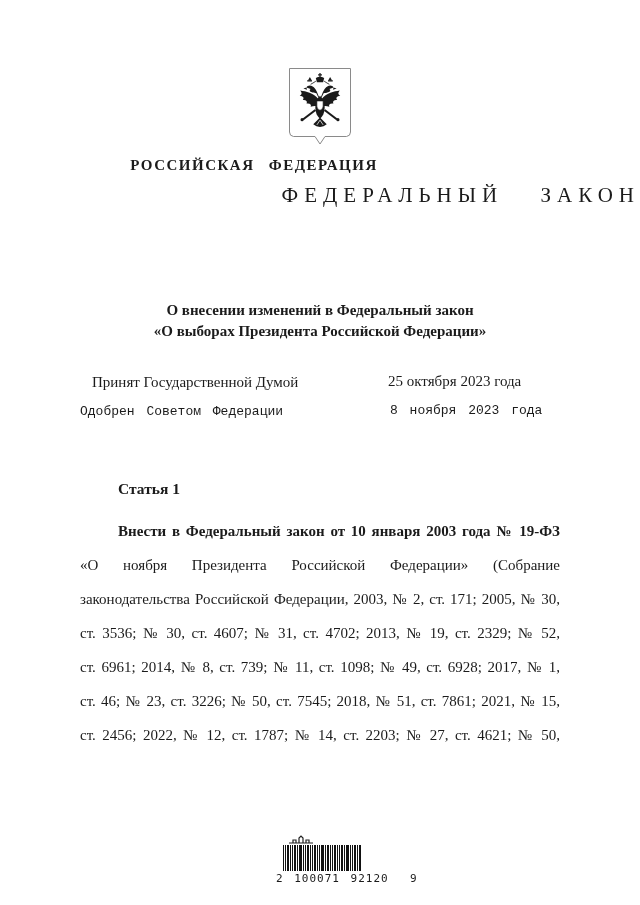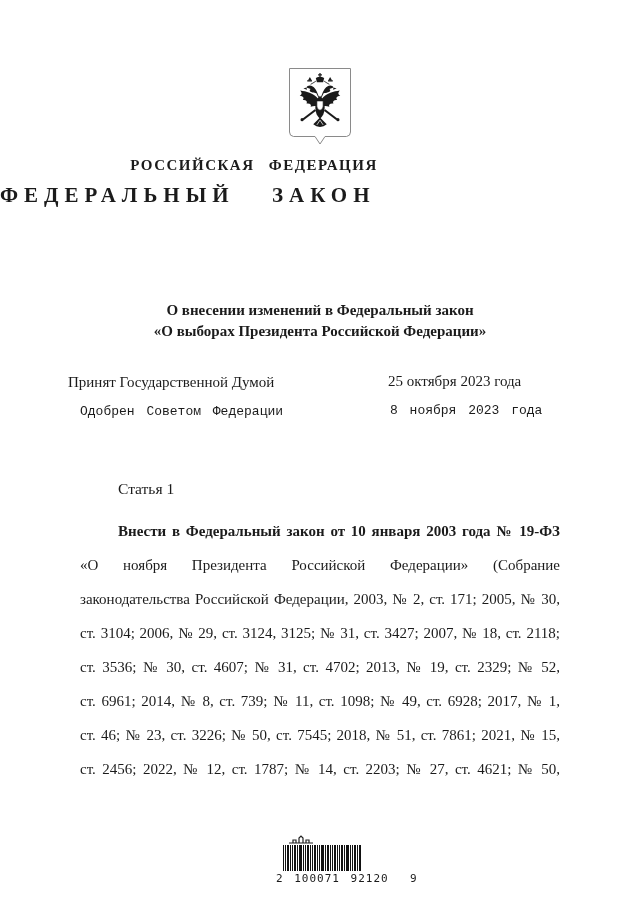--- a/index.html
+++ b/index.html
@@ -10,39 +10,39 @@
   }
   .abs { position:absolute; }
 
   #emblem-box { left:287px; top:67px; width:66px; height:80px; }
 
   #country-line {
     left:0; top:157px; width:508px; text-align:center;
     font-size:15px; font-weight:700; letter-spacing:1.5px; word-spacing:9px;
   }
   #doctype-line {
-    left:0; top:183px; width:640px; text-align:left;
-    font-size:21px; font-weight:700; letter-spacing:6px; word-spacing:26px;
+    left:0; top:183px; width:640px; text-align:right;
+    font-size:21px; font-weight:400; letter-spacing:6px; word-spacing:26px;
   }
 
   #law-title {
     left:70px; top:284px; width:500px; text-align:center;
     font-size:15px; font-weight:700; line-height:21px;margin-top:16px;
   }
 
   .lbl-serif { font-size:15px; }
-  #duma-label   { left:68px;  top:374px; }
+  #duma-label   { left:92px;  top:374px; }
   #duma-date    { left:388px; top:373px; }
   .lbl-mono {
     font-family:"Liberation Mono", monospace; font-size:13px; word-spacing:4px;
   }
   #council-label { left:80px;  top:404px; }
   #council-date  { left:390px; top:403px; }
 
-  #article-heading { left:118px; top:480px; font-size:15.5px; font-weight:400; }
+  #article-heading { left:118px; top:480px; font-size:15.5px; font-weight:700; }
 
   #body-block { left:80px; top:514px; width:480px; font-size:15px; }
   .bline {
     height:34px; line-height:34px; overflow:hidden;
     text-align:justify; text-align-last:justify; -moz-text-align-last:justify;
   }
   .bline.indent { text-indent:38px;font-weight:bold; }
 
   #barcode-block { left:276px; top:834px; width:92px; text-align:right; }
   #barcode-stamp { display:block; margin:0 0 1px 12px; }
@@ -94,21 +94,20 @@
 <div class="abs lbl-serif" id="duma-date">25 октября 2023 года</div>
 <div class="abs lbl-mono" id="council-label">Одобрен Советом Федерации</div>
 <div class="abs lbl-mono" id="council-date">8 ноября 2023 года</div>
 
 <div class="abs" id="article-heading">Статья 1</div>
 
 <div class="abs" id="body-block">
   <div class="bline indent">Внести в Федеральный закон от 10 января 2003 года № 19-ФЗ</div>
   <div class="bline">«О ноября Президента Российской Федерации» (Собрание</div>
   <div class="bline">законодательства Российской Федерации, 2003, № 2, ст. 171; 2005, № 30,</div>
-  <div class="bline">ст. 3104; 2006, № 29, ст. 3124, 3125; № 31, ст. 3427; 2007, № 18, ст. 2118;</div>
   <div class="bline">ст. 3536; № 30, ст. 4607; № 31, ст. 4702; 2013, № 19, ст. 2329; № 52,</div>
   <div class="bline">ст. 6961; 2014, № 8, ст. 739; № 11, ст. 1098; № 49, ст. 6928; 2017, № 1,</div>
   <div class="bline">ст. 46; № 23, ст. 3226; № 50, ст. 7545; 2018, № 51, ст. 7861; 2021, № 15,</div>
   <div class="bline">ст. 2456; 2022, № 12, ст. 1787; № 14, ст. 2203; № 27, ст. 4621; № 50,</div>
 </div>
 
 <div class="abs" id="barcode-block">
   <svg id="barcode-stamp" width="26" height="10" viewBox="0 0 26 10">
     <path d="M1 9 h24 M5 9 V6 h3 v3 M11 9 V4 l2 -2 2 2 v5 M18 9 V6 h3 v3" stroke="#222" stroke-width="1.2" fill="none"></path>
   </svg>

